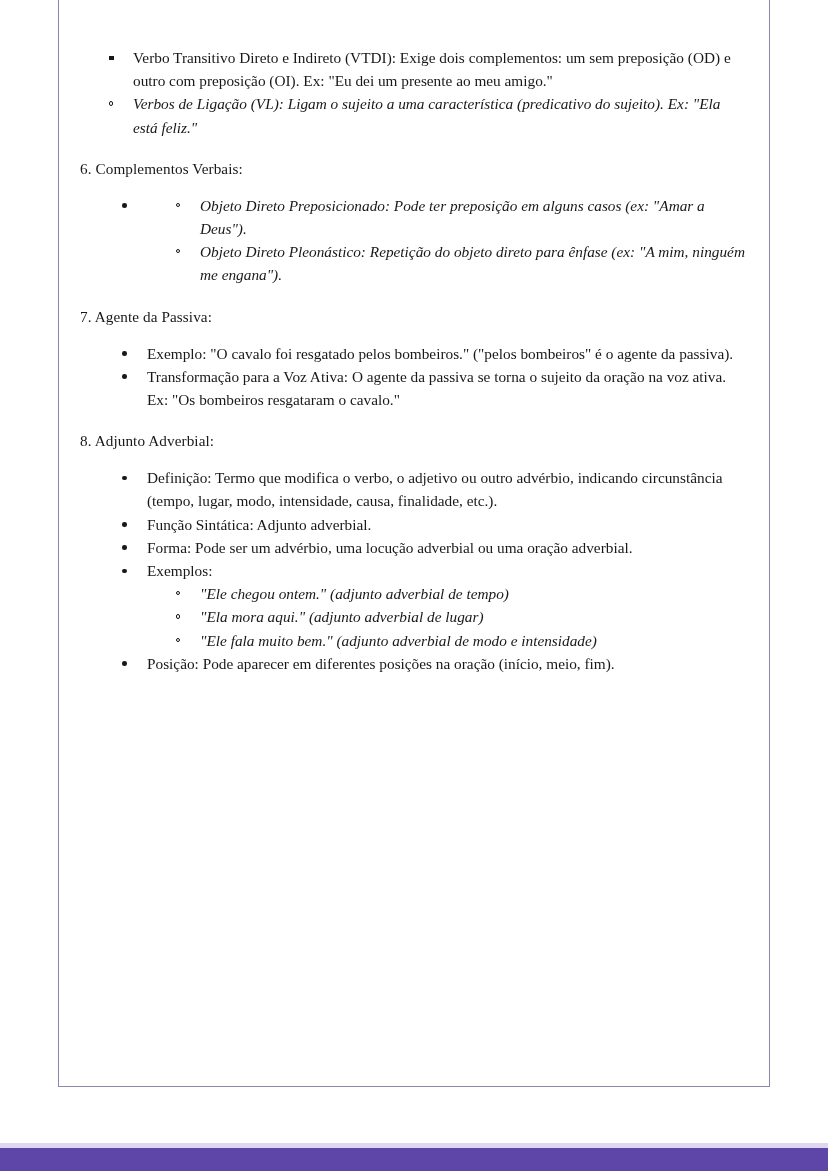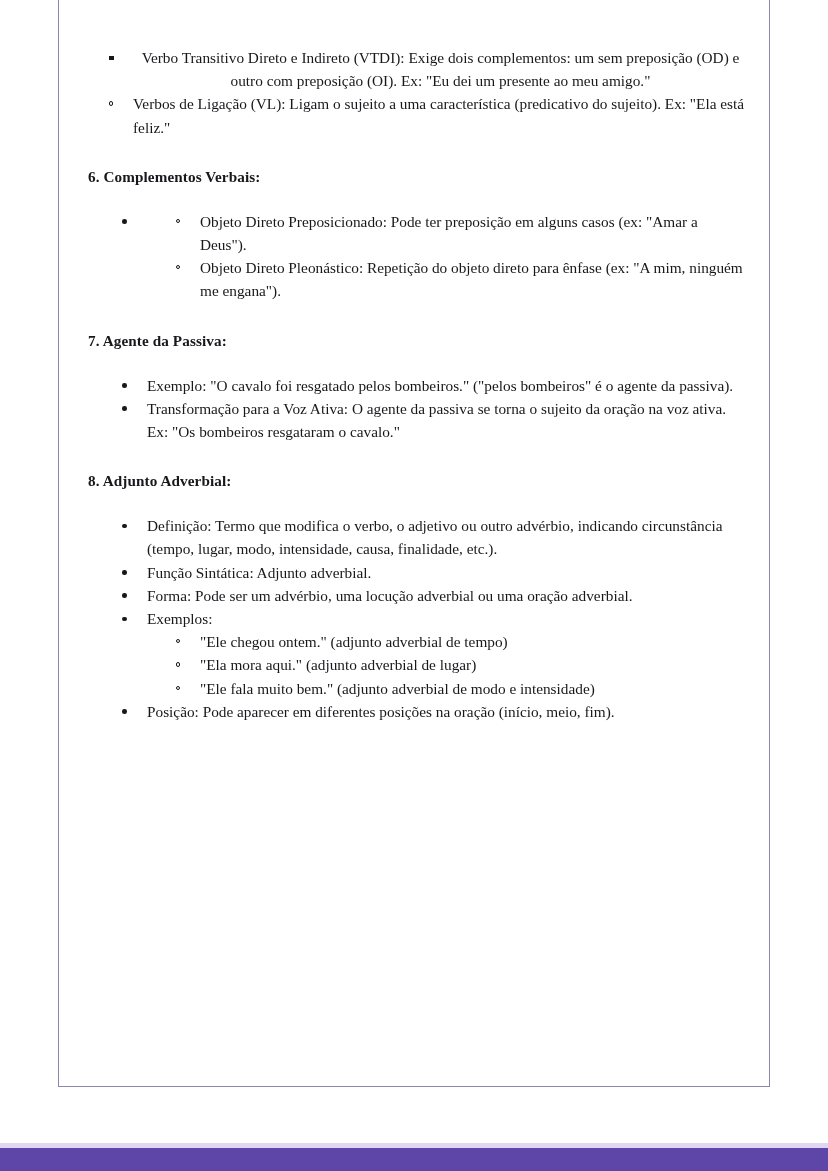--- a/index.html
+++ b/index.html
@@ -33,25 +33,25 @@
     position: absolute;
     left: 58px;
     top: 0;
     width: 712px;
     height: 1087px;
     box-sizing: border-box;
     padding: 46px 22px 0 22px;
   }
 
   .section-heading {
-    font-weight: bold;
+    font-weight: normal;
     font-size: 15.2px;
     line-height: 20px;
     letter-spacing: 0.1px;
-    margin: 8px;
+    margin: 0;
     padding: 0;
   }
 
   
   .gap-before-heading { height: 20px; }
   .gap-after-heading  { height: 15px; }
 
   ul.lvl1, ul.lvl2, ul.lvl3 {
     margin: 0;
     padding: 0;
@@ -78,38 +78,38 @@
     width: 4.6px;
     height: 4.6px;
     border-radius: 50%;
     background: #18181c;
   }
 
   
   ul.lvl2 > li {
     padding-left: 26px;
     margin-left: 27px;
+    font-style: italic;
   }
   ul.lvl2 > li > .bullet {
     position: absolute;
     left: 2px;
     top: 9px;
     width: 4.2px;
     height: 4.2px;
     border-radius: 50%;
     border: 1.1px solid #18181c;
     background: transparent;
     box-sizing: border-box;
   }
 
   
   ul.lvl3 > li {
     padding-left: 26px;
     margin-left: 27px;
-    text-align: center;
   }
   ul.lvl3 > li > .bullet {
     position: absolute;
     left: 2px;
     top: 9.5px;
     width: 4.6px;
     height: 4.6px;
     background: #18181c;
   }
 

